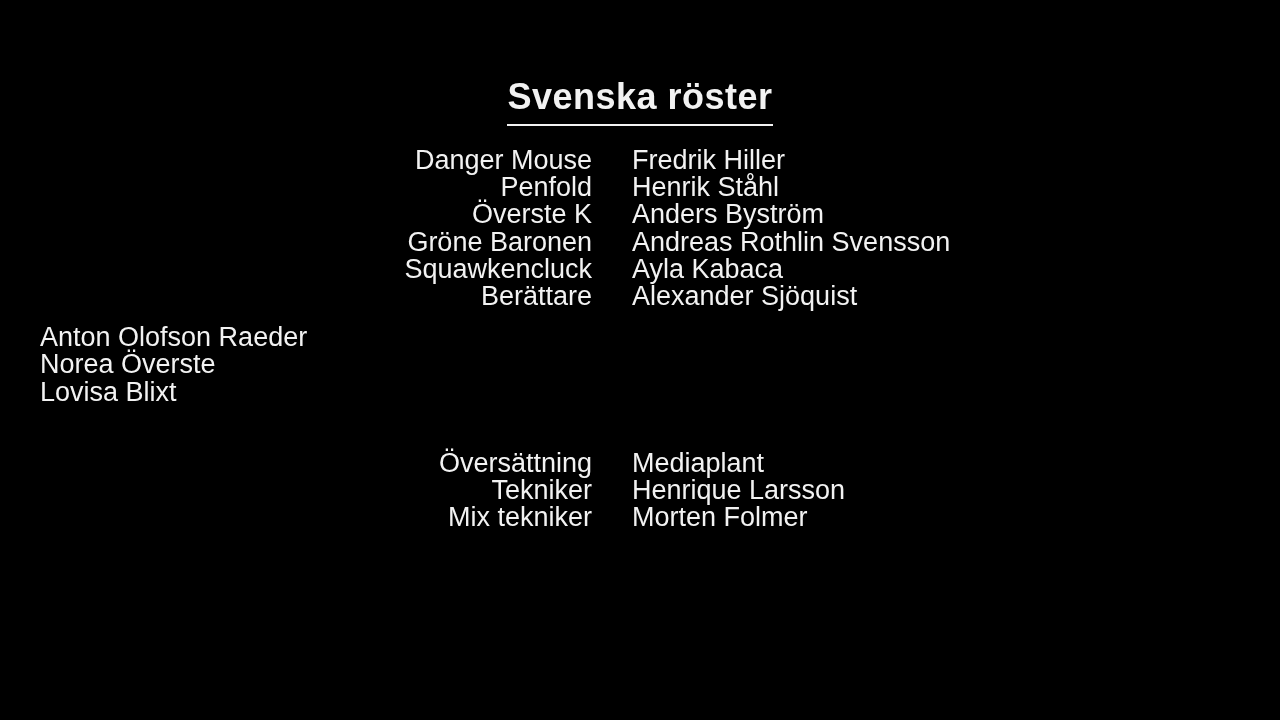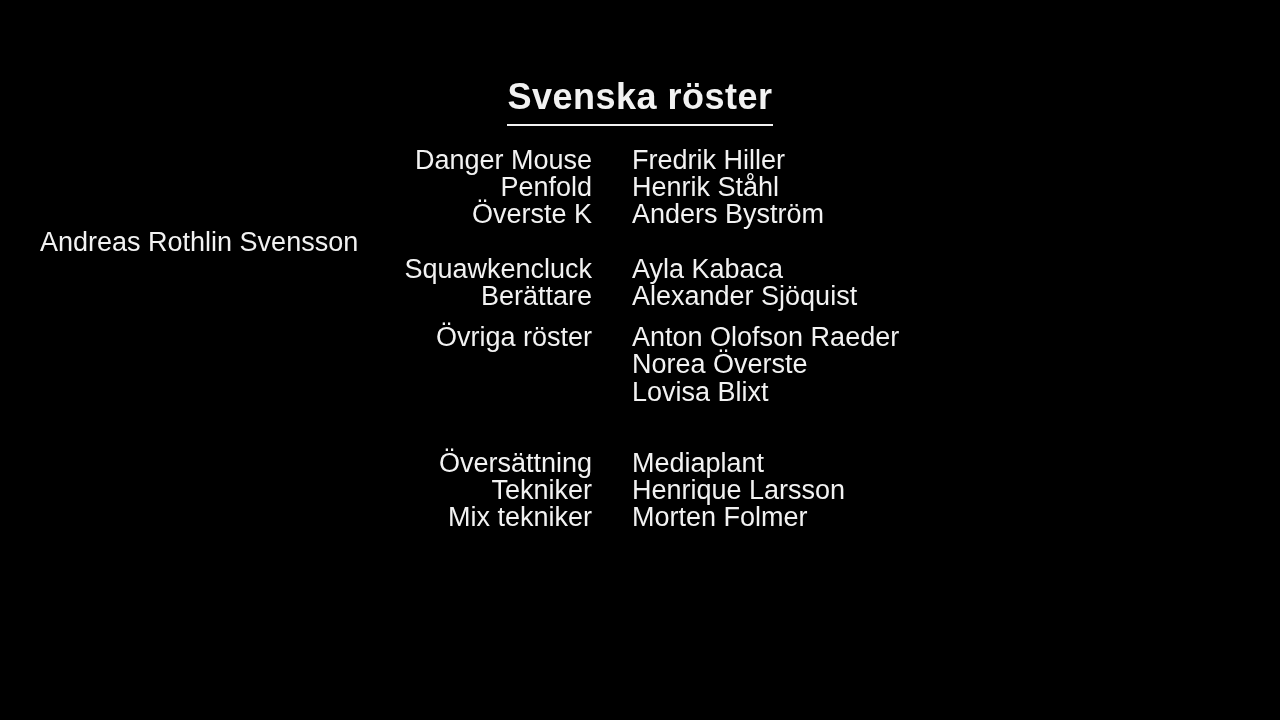--- a/index.html
+++ b/index.html
@@ -77,35 +77,35 @@
       </div>
       <div class="row">
         <div class="role">Penfold</div>
         <div class="name">Henrik Ståhl</div>
       </div>
       <div class="row">
         <div class="role">Överste K</div>
         <div class="name">Anders Byström</div>
       </div>
       <div class="row">
+        <div class="role">Gröne Baronen</div>
         <div class="name">Andreas Rothlin Svensson</div>
       </div>
       <div class="row">
         <div class="role">Squawkencluck</div>
         <div class="name">Ayla Kabaca</div>
       </div>
       <div class="row">
         <div class="role">Berättare</div>
         <div class="name">Alexander Sjöquist</div>
       </div>
     </div>
 
     <div class="section other-voices">
       <div class="row">
-        <div class="role">Övriga röster</div>
         <div class="names">
           <div>Anton Olofson Raeder</div>
           <div>Norea Överste</div>
           <div>Lovisa Blixt</div>
         </div>
       </div>
     </div>
 
     <div class="section crew">
       <div class="row">

